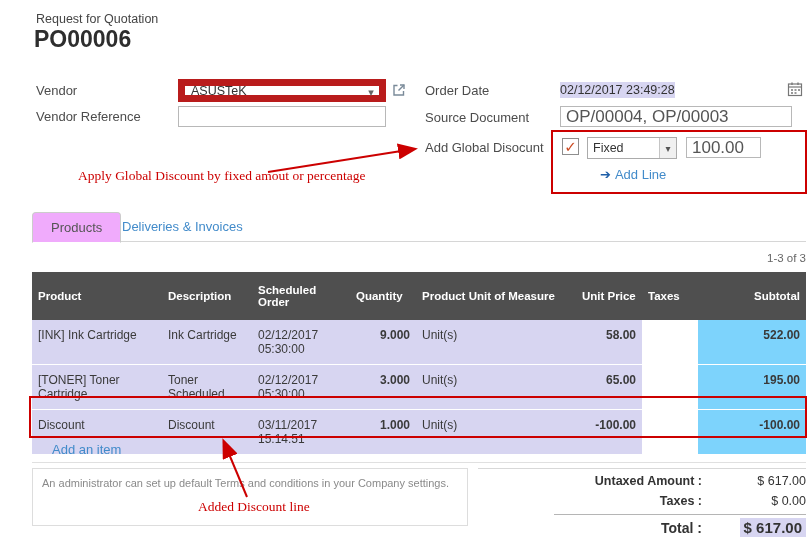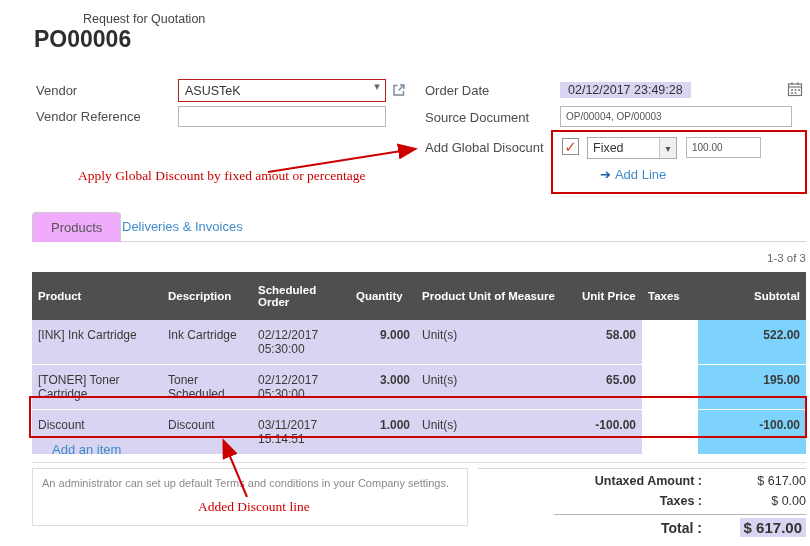--- a/index.html
+++ b/index.html
@@ -5,49 +5,49 @@
   * { margin:0; padding:0; box-sizing:border-box; }
   html,body { background:#fff; }
   .page {
     position:relative; width:810px; height:546px; background:#ffffff;
     font-family:"Liberation Sans","DejaVu Sans",sans-serif; color:#333;
     overflow:hidden;
   }
   .abs { position:absolute; }
 
   
-  .doc-type { left:36px; top:12px; font-size:12.5px; color:#444;margin-left:47px; }
+  .doc-type { left:36px; top:12px; font-size:12.5px; color:#444; }
   .doc-number { left:34px; top:26px; font-size:23px; font-weight:bold; color:#2e2e2e; }
 
   
   .flabel { font-size:13px; font-weight:normal; color:#4c4c4c; }
 
   
   .combobox {
     left:178px; top:79px; width:208px; height:23px;
-    border:1px solid #b91c1c; background:#fff; display:flex; 
+    border:7px solid #b91c1c; background:#fff; display:flex; 
   }
   .combobox input {
     border:none; outline:none; flex:1; height:100%; padding:0 6px;
     font-family:inherit; font-size:12.5px; color:#333; background:transparent;
   }
   .dd-arrow { width:16px; text-align:center; color:#666; font-size:11px; cursor:pointer; }
 
   .ext-link { left:391px; top:82px; width:16px; height:16px; cursor:pointer; }
 
   .txt-input {
     border:1px solid #b8b8b8; background:#fff; font-family:inherit;
-    font-size:10px; color:#555; padding:2px 5px; outline:none;
+    font-size:17px; color:#555; padding:2px 5px; outline:none;
   }
   .vendor-ref { left:178px; top:106px; width:208px; height:21px; }
   .source-doc { left:560px; top:106px; width:232px; height:21px; }
 
   .order-date-val {
     left:560px; top:82px; font-size:12.5px; color:#333;
-    background:#d7d5f1; padding:1px 8px;
+    background:#d7d5f1; padding:1px 0;
   }
   .calendar-icon { left:787px; top:81px; width:16px; height:16px; cursor:pointer; }
 
   
   .checkbox {
     left:562px; top:138px; width:17px; height:17px; border:1px solid #8e8e8e;
     background:#fff; cursor:pointer; text-align:center;
   }
   .checkbox .check { color:#cb4a22; font-size:15px; font-weight:bold; line-height:15px; display:block; }
   .select-box {

